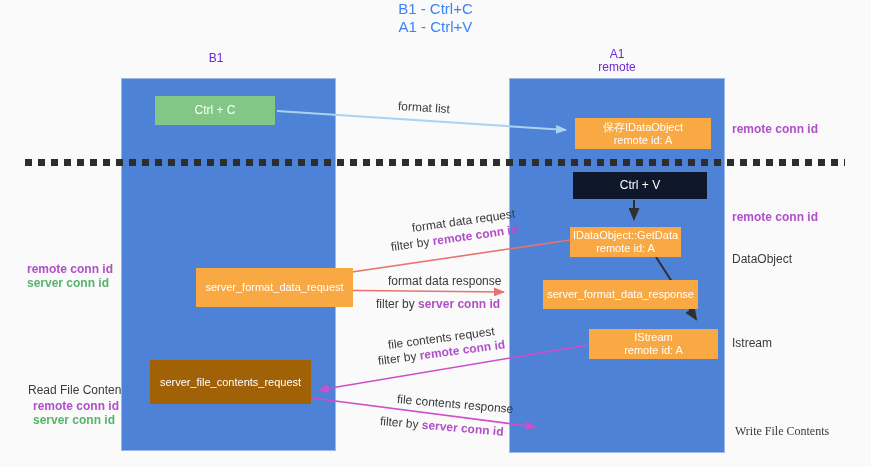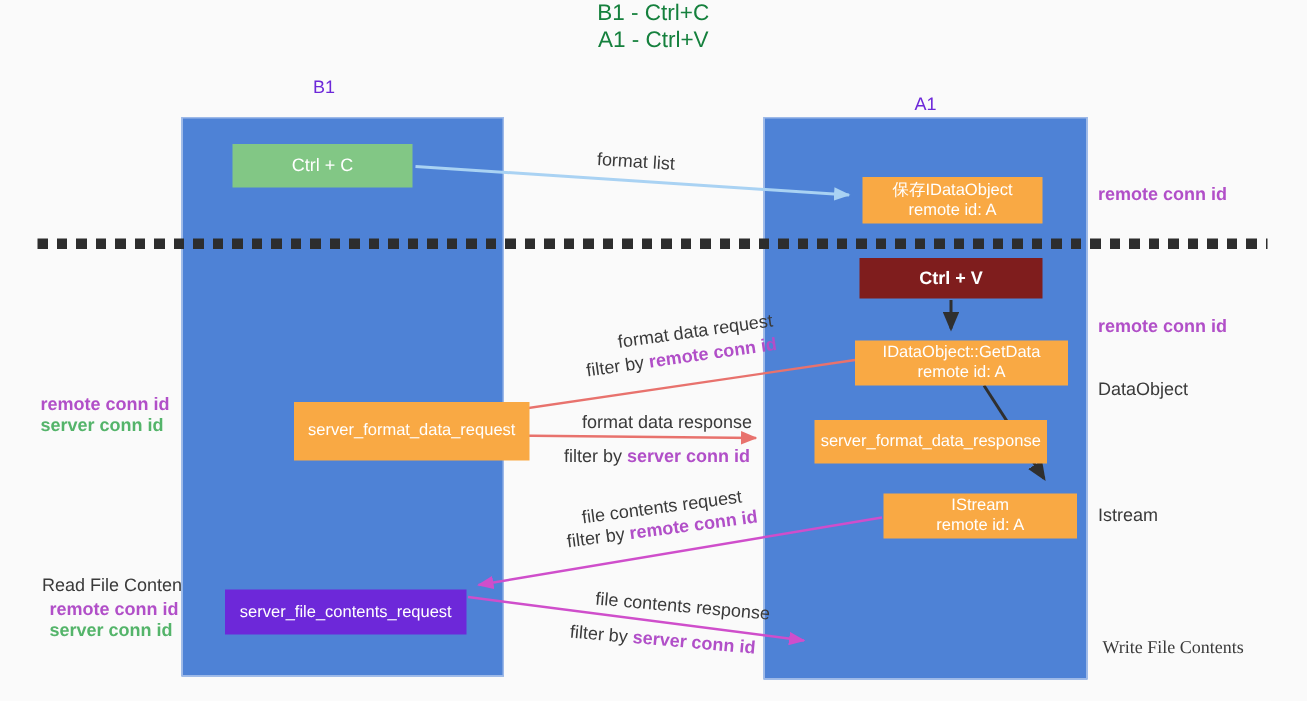--- a/index.html
+++ b/index.html
@@ -5,21 +5,21 @@
   html,body{margin:0;padding:0;}
   #canvas{
     position:relative; width:871px; height:467px;
     background:#fafafa; overflow:hidden;
     font-family:"Liberation Sans", sans-serif;
     color:#3b3b3b;
   }
   .abs{position:absolute;}
   .title{
     left:0; top:7; width:871px; text-align:center;
-    font-size:15px; line-height:18px; color:#15803d;
+    font-size:15px; line-height:18px; color:#3b82f6;
   }
   .lane-header{
     width:140px; text-align:center; font-size:12px; line-height:13px; color:#6d28d9;
   }
   .lane{
     border:1px solid #9db9e8; box-sizing:border-box;
   }
   .box{
     display:flex; flex-direction:column; align-items:center; justify-content:center;
     color:#fff; font-size:11px; line-height:13px; text-align:center;
@@ -47,21 +47,21 @@
 <div id="canvas">
 
   <div class="abs title">
     <div>B1 - Ctrl+C</div>
     <div>A1 - Ctrl+V</div>
   </div>
 
   <div class="abs lane-header" style="left:146px; top:52px;">
     <div>B1</div>
   </div>
-  <div class="abs lane-header" style="left:547px; top:63px;">
+  <div class="abs lane-header" style="left:547px; top:48px;">
     <div>A1</div>
     <div>remote</div>
   </div>
 
   <div class="abs lane" style="left: 121px; top: 78px; width: 215px; height: 373px; background-color: rgb(78, 130, 214);"></div>
   <div class="abs lane" style="left: 509px; top: 78px; width: 216px; height: 375px; background-color: rgb(78, 130, 214);"></div>
 
   <div class="abs dash-line"></div>
 
   <svg class="abs arrows" width="871" height="467" viewBox="0 0 871 467">
@@ -85,48 +85,48 @@
     <line x1="570" y1="240" x2="318" y2="277" stroke-width="1.6" marker-end="url(#m-red)" stroke="#e8726d"></line>
     <line x1="310" y1="290" x2="504" y2="292" stroke-width="1.6" marker-end="url(#m-red)" stroke="#e8726d"></line>
     <line x1="588" y1="345" x2="319" y2="390" stroke-width="1.6" marker-end="url(#m-mag)" stroke="#cf4ecb"></line>
     <line x1="312" y1="398" x2="536" y2="427" stroke-width="1.6" marker-end="url(#m-mag)" stroke="#cf4ecb"></line>
   </svg>
 
   <div class="abs box" style="left: 155px; top: 96px; width: 120px; height: 29px; font-size: 12px; background-color: rgb(130, 199, 133);">
     <div>Ctrl + C</div>
   </div>
 
-  <div class="abs box" style="left: 575px; top: 118px; width: 120px; height: 31px; background-color: rgb(249, 169, 68);">
+  <div class="abs box" style="left: 575px; top: 118px; width: 136px; height: 31px; background-color: rgb(249, 169, 68);">
     <div>保存IDataObject</div>
     <div>remote id: A</div>
   </div>
 
-  <div class="abs box" style="left: 573px; top: 172px; width: 122px; height: 27px; font-size: 12px; background-color: #7f1d1d; font-weight: bold;">
+  <div class="abs box" style="left: 573px; top: 172px; width: 134px; height: 27px; font-size: 12px; background-color: #0f172a;">
     <div>Ctrl + V</div>
   </div>
 
-  <div class="abs box" style="left: 570px; top: 227px; width: 142px; height: 30px; background-color: rgb(249, 169, 68);">
+  <div class="abs box" style="left: 570px; top: 227px; width: 111px; height: 30px; background-color: rgb(249, 169, 68);">
     <div>IDataObject::GetData</div>
     <div>remote id: A</div>
   </div>
 
   <div class="abs box" style="left: 152px; top: 268px; width: 157px; height: 39px; background-color: rgb(249, 169, 68); margin-left: 44px;">
     <div>server_format_data_request</div>
   </div>
 
   <div class="abs box" style="left: 511px; top: 280px; width: 155px; height: 29px; background-color: rgb(249, 169, 68); margin-left: 32px;">
     <div>server_format_data_response</div>
   </div>
 
   <div class="abs box" style="left: 589px; top: 329px; width: 129px; height: 30px; background-color: rgb(249, 169, 68);">
     <div>IStream</div>
     <div>remote id: A</div>
   </div>
 
-  <div class="abs box" style="left: 150px; top: 393px; width: 161px; height: 30px; background-color: #6d28d9;">
+  <div class="abs box" style="left: 150px; top: 360px; width: 161px; height: 44px; background-color: #a16207;">
     <div>server_file_contents_request</div>
   </div>
 
 
   <div class="abs flow-label" style="left:398px; top:99px; transform:rotate(3.5deg);">format list</div>
 
   <div class="abs flow-label" style="left:412px; top:221px; transform:rotate(-8deg);">format data request</div>
   <div class="abs flow-label" style="left:391px; top:240px; transform:rotate(-8deg);">
     <span>filter by </span><span class="id-bold" style="color: rgb(177, 79, 200);">remote conn id</span>
   </div>

